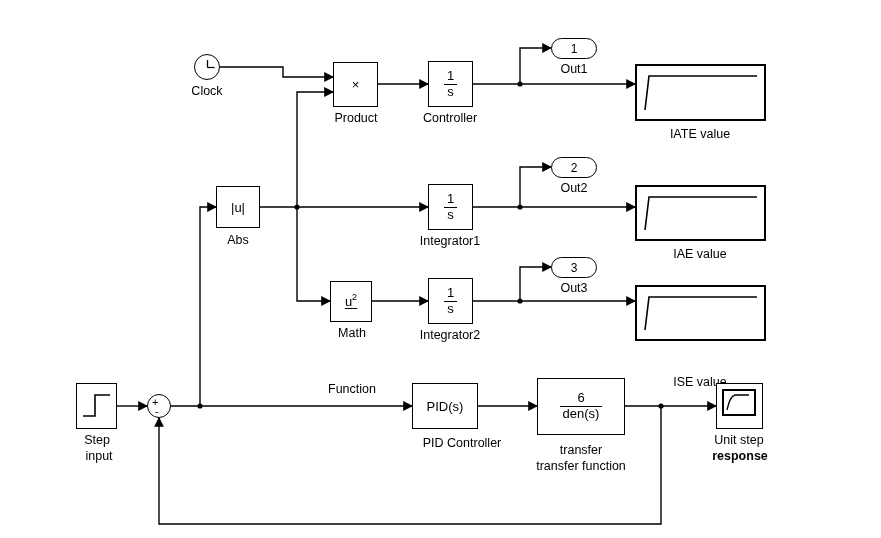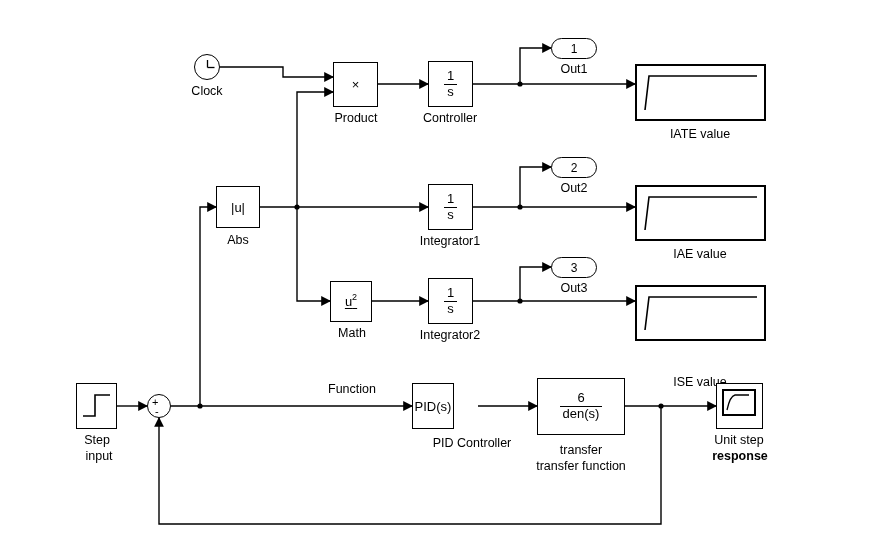--- a/index.html
+++ b/index.html
@@ -157,24 +157,24 @@
     </svg>
   </div>
   <div class="label" style="left:97px;top:433px;">Step</div>
   <div class="label" style="left:99px;top:449px;">input</div>
 
   <div class="block circle" style="left:147px;top:394px;width:24px;height:24px;">
     <span class="sumsign sum-plus">+</span>
     <span class="sumsign sum-minus">-</span>
   </div>
 
-  <div class="block" style="left:412px;top:383px;width:42px;height:46px;">
+  <div class="block" style="left:412px;top:383px;width:66px;height:46px;">
     <span class="sym">PID(s)</span>
   </div>
-  <div class="label" style="left:450px;top:436px;padding-left:44px;">PID Controller</div>
+  <div class="label" style="left:440px;top:436px;padding-left:44px;">PID Controller</div>
 
   <div class="block" style="left:537px;top:378px;width:88px;height:57px;">
     <span class="frac">
       <span class="num">6</span>
       <span class="den">den(s)</span>
     </span>
   </div>
   <div class="label" style="left:581px;top:443px;">transfer</div>
   <div class="label" style="left:581px;top:459px;">transfer function</div>
 

